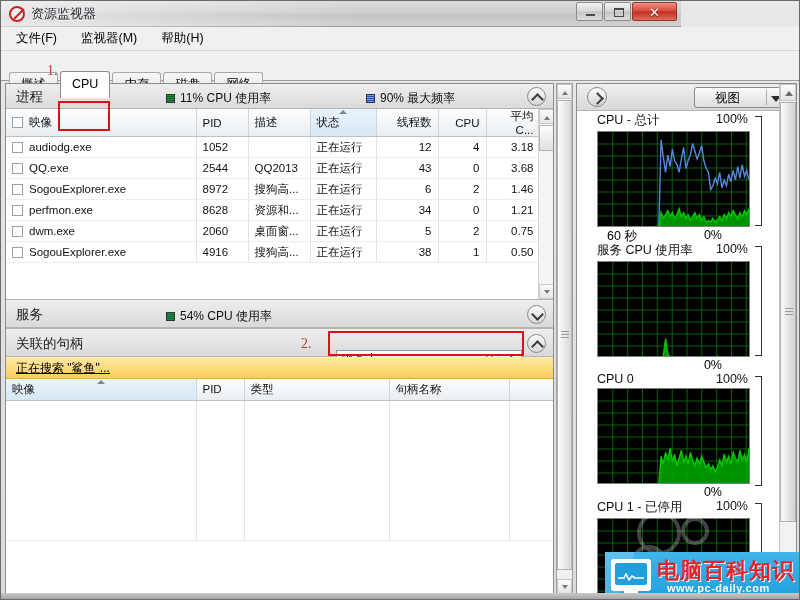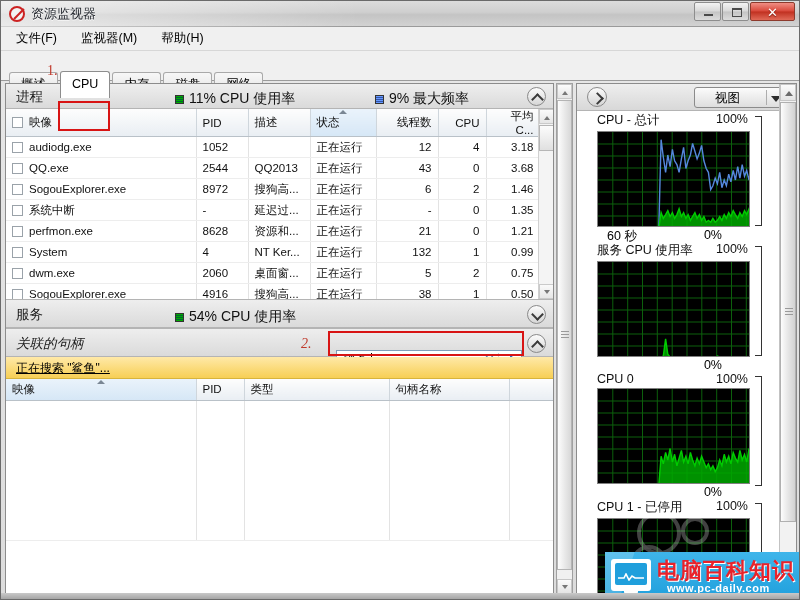--- a/index.html
+++ b/index.html
@@ -14,21 +14,21 @@
   
   #window {
     position:absolute; left:0; top:0; width:800px; height:600px;
     background: linear-gradient(180deg,#e8e8e8 0%, #dcdcdc 100%);
     border: 1px solid #6a6a6a;
     overflow:hidden;
   }
 
   
   #titlebar {
-    position:absolute; left:0; top:0; width:798px; height:26px;
+    position:absolute; left:0; top:0; width:680px; height:26px;
     background: linear-gradient(180deg,#dcdcdc 0%,#cfcfcf 45%,#c4c4c4 55%,#d2d2d2 100%);
     border-bottom:1px solid #9a9a9a;
   }
   #titlebar::before{
     content:""; position:absolute; left:0; top:0; width:800px; height:26px;
     background:linear-gradient(90deg, rgba(255,255,255,.55), rgba(255,255,255,0) 45%);
     pointer-events:none;
   }
   .app-icon {
     position:absolute; left:8px; top:5px; width:16px; height:16px;
@@ -106,21 +106,21 @@
     position:absolute; left:575px; top:82px; width:221px; height:512px;
     background:#fff; border:1px solid #8c8c8c; overflow:hidden;
   }
 
   
   .sec-head {
     height:25px; background:linear-gradient(180deg,#eeeeee,#dadada);
     border-bottom:1px solid #b4b4b4; position:relative;
   }
   .sec-title { position:absolute; left:10px; top:4px; font-size:13.5px; color:#1a1a1a; }
-  .sec-stat { position:absolute; top:6px; font-size:14px; color:#111;margin-left:9px; }
+  .sec-stat { position:absolute; top:6px; font-size:12px; color:#111; }
   .swatch { display:inline-block; width:9px; height:9px; vertical-align:-1px; margin-right:5px; border:1px solid #333; }
   .swatch.green { background:repeating-linear-gradient(0deg,#0a0,#0a0 1px,#063 1px,#063 2px); }
   .swatch.blue  { background:repeating-linear-gradient(0deg,#69f,#69f 1px,#35a 1px,#35a 2px); }
   .chev {
     position:absolute; right:7px; top:3px; width:19px; height:19px; border-radius:50%;
     background:linear-gradient(180deg,#fbfbfb,#d6d6d6); border:1px solid #8a8a8a;
   }
   .chev::after{
     content:""; position:absolute; left:5px; top:7px; width:7px; height:7px;
     border-left:2px solid #3a3a3a; border-top:2px solid #3a3a3a;
@@ -345,21 +345,21 @@
   </div>
 
   <div id="leftpane">
 
     <div class="sec-head">
       <div class="sec-title">进程</div>
       <div class="sec-stat" style="left:160px;">
         <span class="swatch green"></span><span>11% CPU 使用率</span>
       </div>
       <div class="sec-stat" style="left:360px;">
-        <span class="swatch blue"></span><span>9% 最大频率</span>
+        <span class="swatch blue"></span><span>90% 最大频率</span>
       </div>
       <div class="chev"></div>
     </div>
 
     <div style="position:relative; height:190px; overflow:hidden;">
       <table class="grid" style="width:534px;">
         <colgroup>
           <col style="width:190px">
             <col style="width:52px">
             <col style="width:62px">
@@ -401,45 +401,27 @@
             <tr>
               <td class=""><span class="cbx"></span>SogouExplorer.exe</td>
               <td class="">8972</td>
               <td class="">搜狗高...</td>
               <td class="">正在运行</td>
               <td class="num">6</td>
               <td class="num">2</td>
               <td class="num">1.46</td>
             </tr>
             <tr>
-              <td class=""><span class="cbx"></span>系统中断</td>
-              <td class="">-</td>
-              <td class="">延迟过...</td>
-              <td class="">正在运行</td>
-              <td class="num">-</td>
-              <td class="num">0</td>
-              <td class="num">1.35</td>
-            </tr>
-            <tr>
               <td class=""><span class="cbx"></span>perfmon.exe</td>
               <td class="">8628</td>
               <td class="">资源和...</td>
               <td class="">正在运行</td>
-              <td class="num">21</td>
+              <td class="num">34</td>
               <td class="num">0</td>
               <td class="num">1.21</td>
-            </tr>
-            <tr>
-              <td class=""><span class="cbx"></span>System</td>
-              <td class="">4</td>
-              <td class="">NT Ker...</td>
-              <td class="">正在运行</td>
-              <td class="num">132</td>
-              <td class="num">1</td>
-              <td class="num">0.99</td>
             </tr>
             <tr>
               <td class=""><span class="cbx"></span>dwm.exe</td>
               <td class="">2060</td>
               <td class="">桌面窗...</td>
               <td class="">正在运行</td>
               <td class="num">5</td>
               <td class="num">2</td>
               <td class="num">0.75</td>
             </tr>
@@ -463,21 +445,21 @@
     </div>
 
     <div class="sec-head" style="border-top:1px solid #b4b4b4; height:29px;">
       <div class="sec-title" style="top:6px;">服务</div>
       <div class="sec-stat" style="left:160px; top:8px;">
         <span class="swatch green"></span><span>54% CPU 使用率</span>
       </div>
       <div class="chev down" style="top:5px;"></div>
     </div>
 
-    <div class="sec-head" style="border-top:1px solid #b4b4b4; height:29px;font-style:italic;">
+    <div class="sec-head" style="border-top:1px solid #b4b4b4; height:29px;">
       <div class="sec-title" style="top:6px;">关联的句柄</div>
 
       <div class="annot-num" style="left:295px; top:7px;">2.</div>
       <div class="annot-box" style="left:322px; top:2px; width:196px; height:25px;"></div>
 
       <div class="searchwrap" style="right:31px; top:5px; width:186px;">
         <div class="searchbox">
           <span class="searchtext">鲨鱼</span>
           <span class="caret" style="left:34px;"></span>
           <span class="sb-divider"></span>

